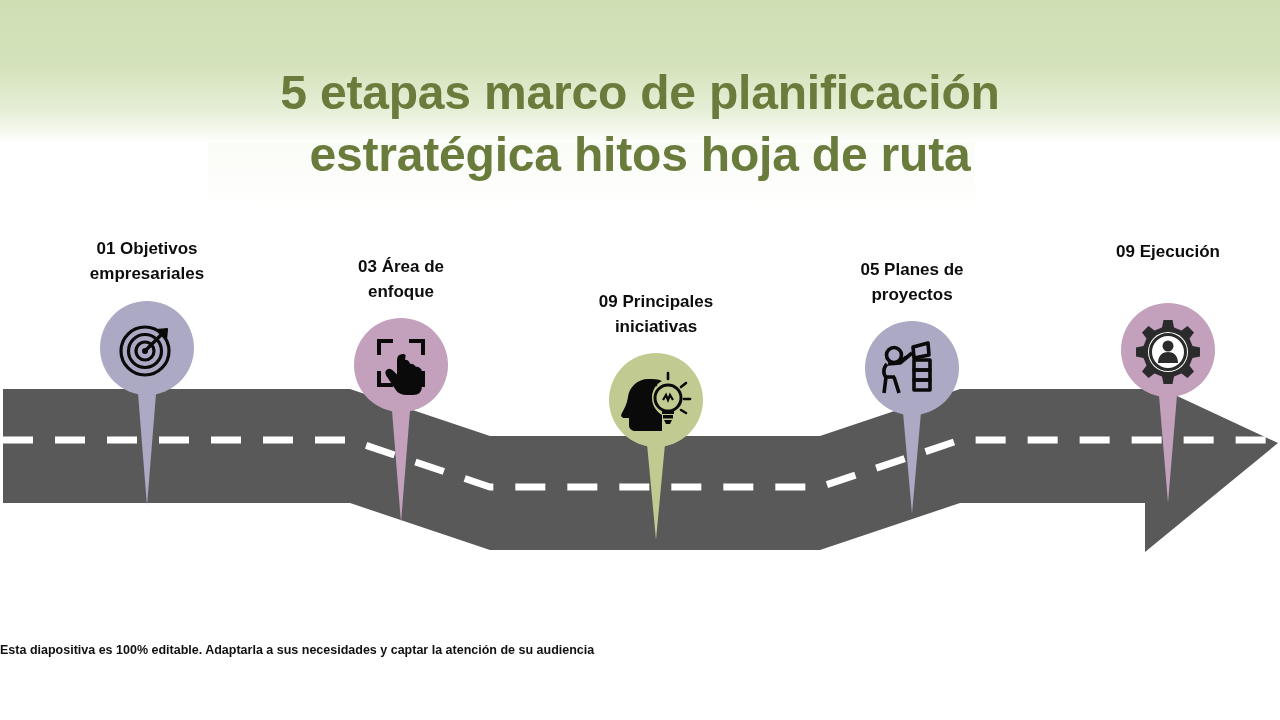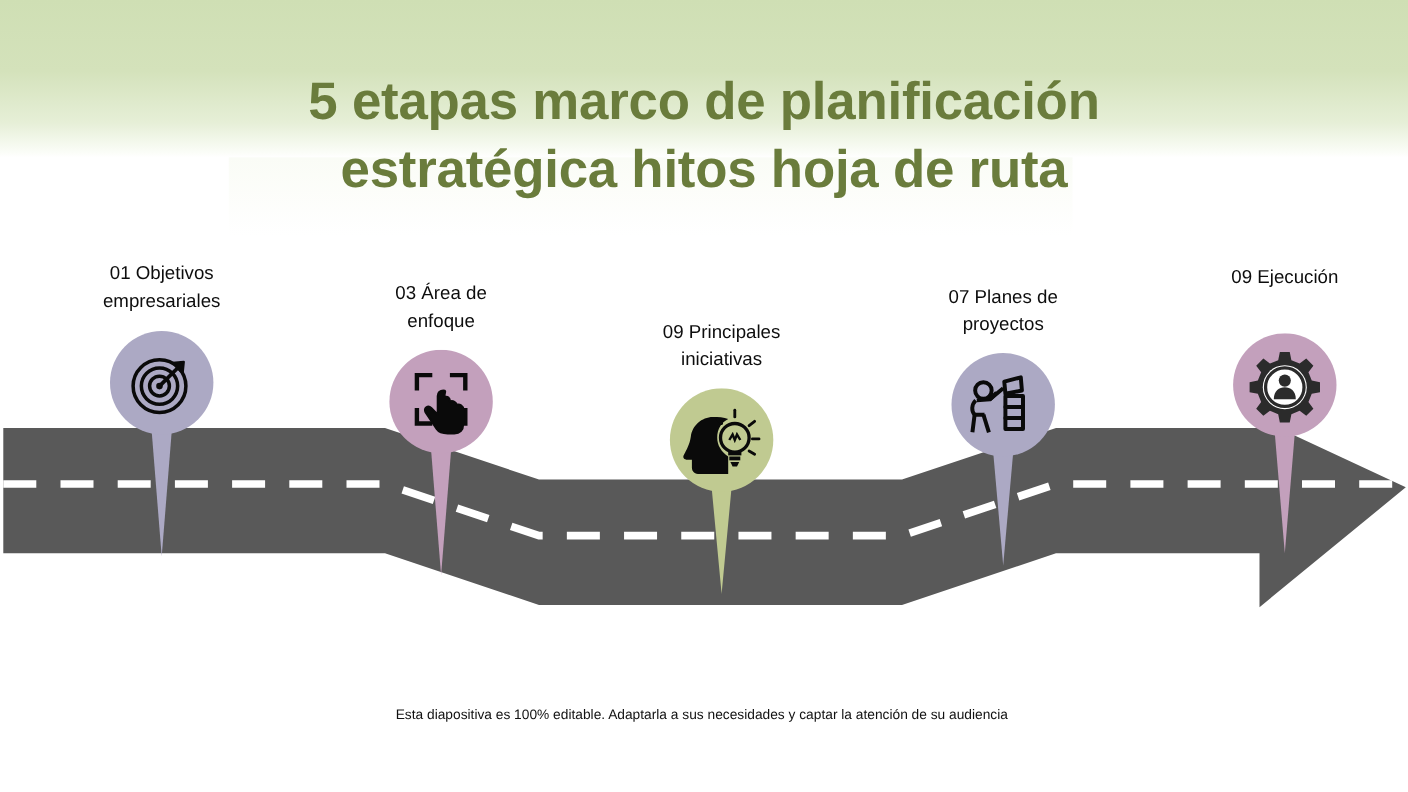--- a/index.html
+++ b/index.html
@@ -59,41 +59,40 @@
     height: 720px;
   }
   
   .milestone {
     position: absolute;
   }
   .milestone .pin-label {
     position: absolute;
     text-align: center;
     font-size: 17px;
-    font-weight: normal;
+    font-weight: bold;
     color: #0d0d0d;
     line-height: 25px;
     white-space: pre-line;
     left: 50%;
     transform: translateX(-50%);
     width: 200px;
   }
   .pin-wrap {
     position: absolute;
     left: 0; top: 0;
   }
   
   .footer-note {
     position: absolute;
     left: 0;
     top: 643px;
     width: 1276px;
-    text-align: center;
     font-size: 12.5px;
-    font-weight: normal;
+    font-weight: bold;
     color: #111111;
   }
 </style>
 </head>
 <body>
 
 <div id="slide">
 
   <div class="header-band"></div>
   <div class="header-band-secondary"></div>
@@ -216,21 +215,21 @@
           <line x1="25" y1="-14" x2="30" y2="-18"></line>
           <line x1="28" y1="-2" x2="34" y2="-2"></line>
           <line x1="25" y1="9" x2="30" y2="12"></line>
           <line x1="0" y1="-16" x2="-4" y2="-20"></line>
         </g>
       </g>
     </svg>
   </div>
 
   <div class="milestone" style="left:912px; top:257px; width:0; height:0;">
-    <div class="pin-label" style="top:0px;">07 Planes de
+    <div class="pin-label" style="top:0px;">05 Planes de
 proyectos</div>
     <svg class="pin-wrap" width="120" height="210" viewBox="0 0 120 210" style="left:-60px; top:64px;">
       <path fill="#aca9c4" d="M 50,80 L 60,193 L 70,80 Z"></path>
       <circle cx="60" cy="47" r="47" fill="#aca9c4"></circle>
 
       <g transform="translate(60,48)" stroke="#0a0a0a" fill="none" stroke-width="3.6" stroke-linejoin="round">
 
         <circle cx="-18" cy="-14" r="7.5"></circle>
 
         <path d="M -24,-5 L -12,-6 L -6,-12"></path>

